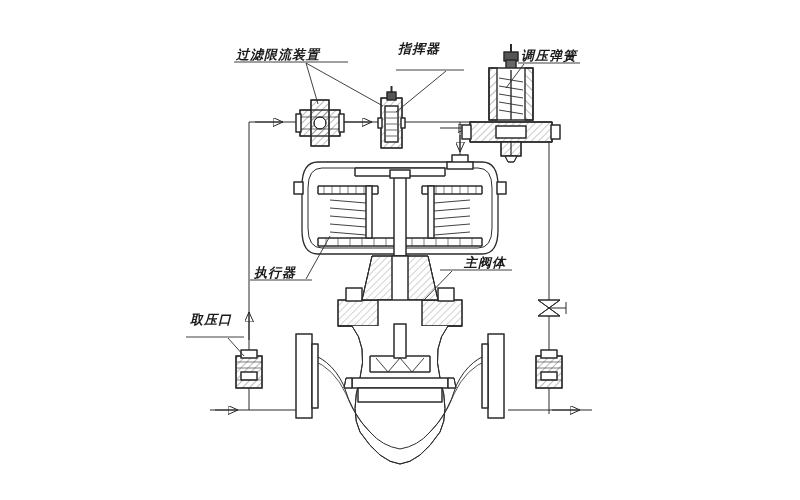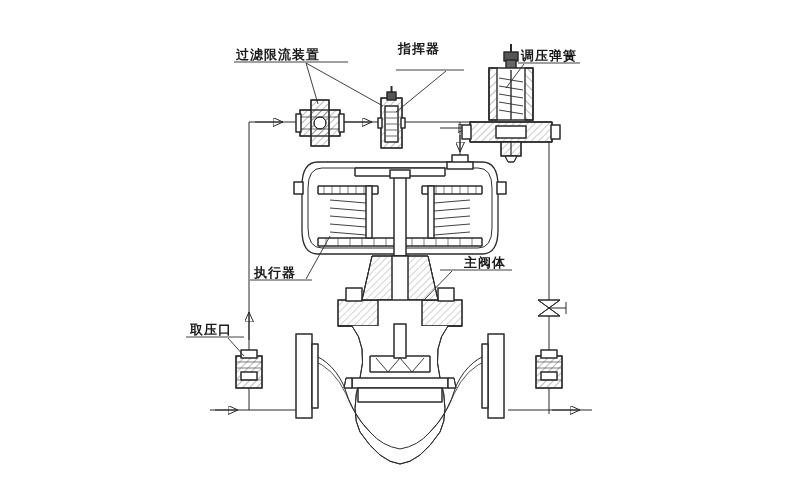--- a/index.html
+++ b/index.html
@@ -1,18 +1,18 @@
 <!DOCTYPE html>
 <html><head>
 <meta charset="utf-8">
 <style>
   html,body{margin:0;padding:0;background:#ffffff;}
   body{width:800px;height:500px;overflow:hidden;
        font-family:"DejaVu Sans","Liberation Sans",sans-serif;}
-  #stage{position:relative;width:800px;height:500px;background:#ffffff;}
+  #stage{position:relative;width:800px;height:500px;background:#ffffff;font-style:italic;}
   svg{position:absolute;left:0;top:0;}
   .lbl{position:absolute;font-size:13px;font-weight:700;color:#1a1a1a;
        letter-spacing:1px;white-space:nowrap;
        font-family:"DejaVu Sans","Liberation Sans",sans-serif;}
 </style>
 </head>
 <body>
 
 <div id="stage">
 
@@ -366,15 +366,15 @@
 <div class="lbl" style="left:236px;top:46px;">过滤限流装置</div>
 
 <div class="lbl" style="left:398px;top:40px;">指挥器</div>
 
 <div class="lbl" style="left:521px;top:47px;">调压弹簧</div>
 
 <div class="lbl" style="left:254px;top:264px;">执行器</div>
 
 <div class="lbl" style="left:464px;top:254px;">主阀体</div>
 
-<div class="lbl" style="left:190px;top:321px;">取压口</div>
+<div class="lbl" style="left:190px;top:311px;">取压口</div>
 
 </div>
 
 </body></html>

